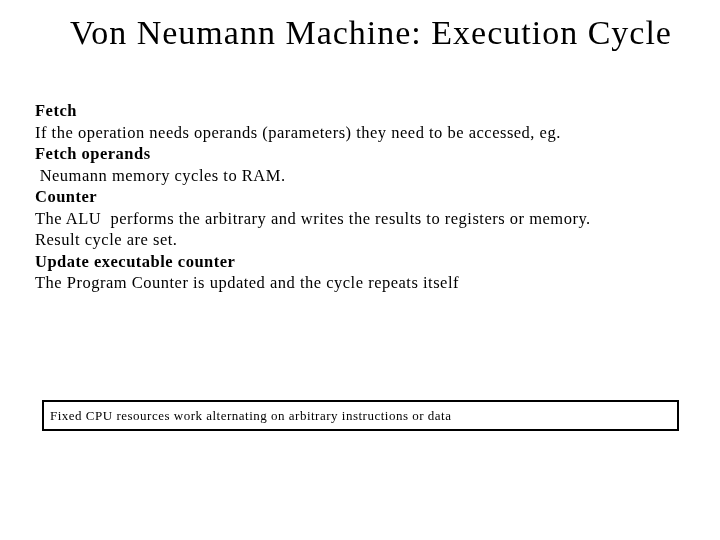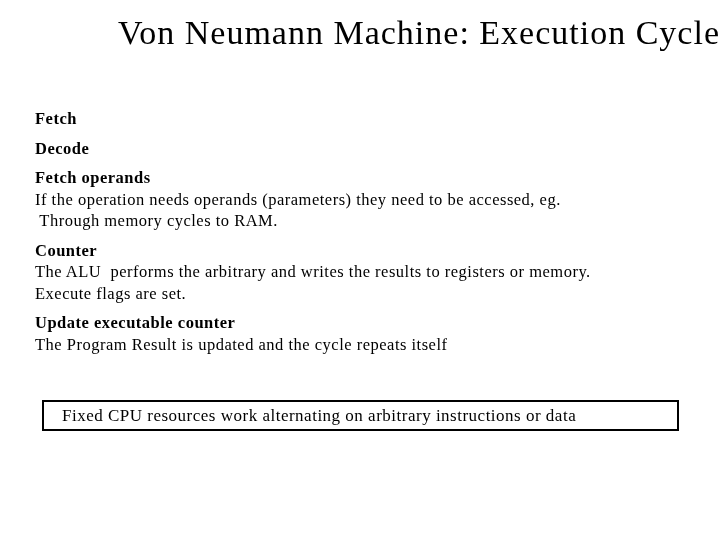--- a/index.html
+++ b/index.html
@@ -14,21 +14,21 @@
     background: #ffffff;
     overflow: hidden;
     font-family: "Liberation Serif", serif;
     color: #000000;
   }
   .slide-title {
     position: absolute;
     top: 13px;
     left: 0;
     width: 720px;
-    text-align: right;
+    text-align: center;
     text-indent: 22px;
     font-size: 34px;
     letter-spacing: 1px;
     line-height: 40px;
     color: #000000;
     white-space: pre;
   }
   .body-text {
     position: absolute;
     left: 35px;
@@ -37,59 +37,57 @@
   }
   .body-line {
     font-size: 16.5px;
     line-height: 21.5px;
     letter-spacing: 0.5px;
     white-space: pre;
     color: #000000;
   }
   .body-line.bold {
     font-weight: bold;
-    margin-top: 8px;
   }
   .callout-box {
     position: absolute;
     left: 42px;
     top: 400px;
     width: 637px;
     height: 31px;
     border: 2px solid #000000;
     box-sizing: border-box;
     display: flex;
     align-items: center;
     background: #ffffff;
   }
   .callout-text {
-    font-size: 17px;
+    font-size: 13px;
     letter-spacing: 0.5px;
     white-space: pre;
-    padding-left: 18px;
+    padding-left: 6px;
     color: #000000;
   }
 </style>
 </head>
 <body>
 
 <div class="slide">
 
   <div class="slide-title">Von Neumann Machine: Execution Cycle</div>
 
   <div class="body-text">
     <div class="body-line bold">Fetch</div>
-    <div class="body-line bold">Decode</div>
+    <div class="body-line">If the operation needs operands (parameters) they need to be accessed, eg.</div>
     <div class="body-line bold">Fetch operands</div>
-    <div class="body-line">If the operation needs operands (parameters) they need to be accessed, eg.</div>
-    <div class="body-line"> Through memory cycles to RAM.</div>
+    <div class="body-line"> Neumann memory cycles to RAM.</div>
     <div class="body-line bold">Counter</div>
     <div class="body-line">The ALU  performs the arbitrary and writes the results to registers or memory.</div>
-    <div class="body-line">Execute flags are set.</div>
+    <div class="body-line">Result cycle are set.</div>
     <div class="body-line bold">Update executable counter</div>
-    <div class="body-line">The Program Result is updated and the cycle repeats itself</div>
+    <div class="body-line">The Program Counter is updated and the cycle repeats itself</div>
   </div>
 
   <div class="callout-box">
     <span class="callout-text">Fixed CPU resources work alternating on arbitrary instructions or data</span>
   </div>
 
 </div>
 
 </body></html>

